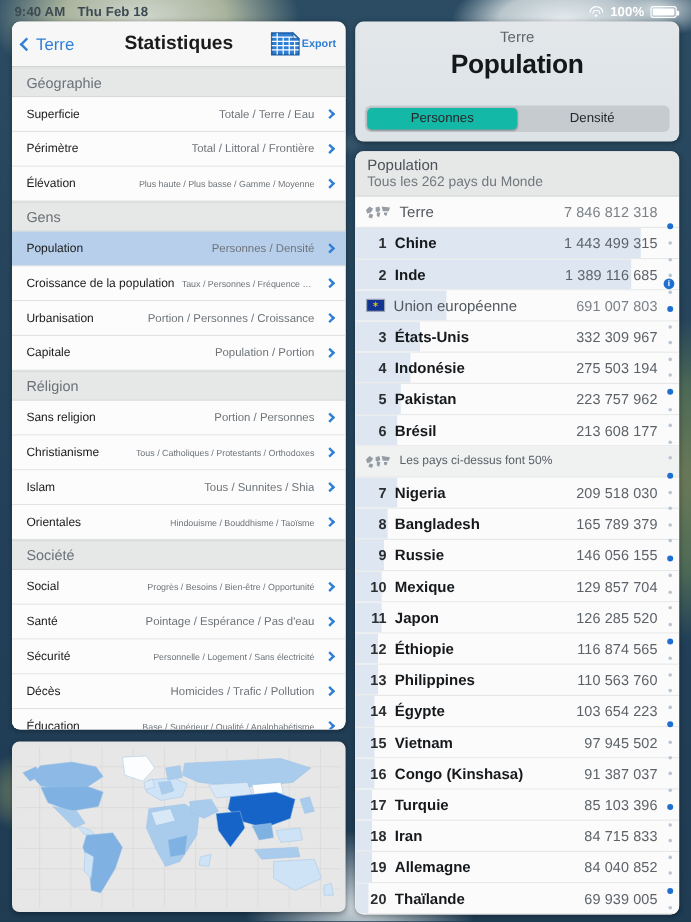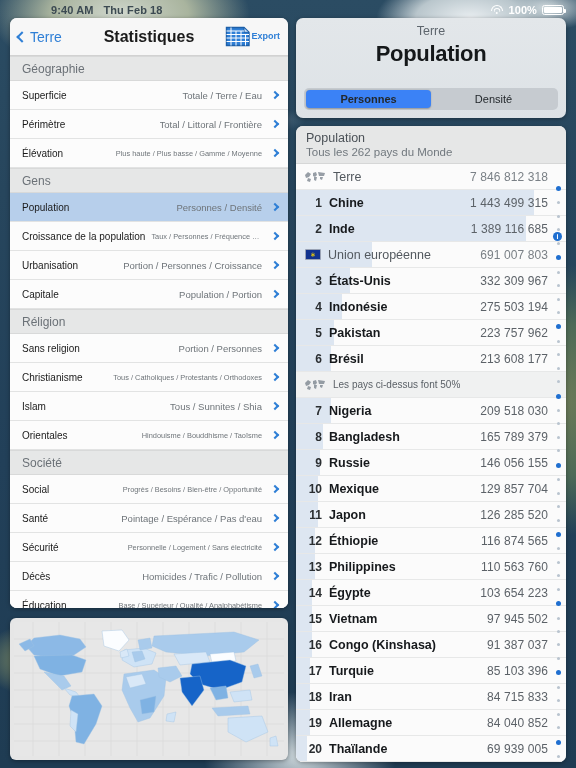--- a/index.html
+++ b/index.html
@@ -37,21 +37,21 @@
   
   #statusbar {
     position: absolute; top: 0; left: 0; right: 0; height: 20px;
     display: flex; align-items: center;
     padding: 0 12px;
     font-size: 11px; font-weight: bold;
     color: #3c4a52;
     z-index: 40;
     letter-spacing: .1px;
   }
-  #statusbar .sb-left { display: flex; gap: 10px; align-items: center; margin-left: 39px; }
+  #statusbar .sb-left { display: flex; gap: 10px; align-items: center; }
   #statusbar .sb-right { margin-left: auto; display: flex; gap: 5px; align-items: center; color: #ffffff; }
   .wifi-ic { display: inline-block; width: 13px; height: 10px; position: relative; }
   .wifi-ic i {
     position: absolute; left: 50%; border: 1.4px solid #fff; border-bottom: none;
     border-radius: 50% 50% 0 0 / 100% 100% 0 0; transform: translateX(-50%);
   }
   .wifi-ic i:nth-child(1) { width: 12px; height: 6px; top: 0; }
   .wifi-ic i:nth-child(2) { width: 7px; height: 3.5px; top: 3px; }
   .wifi-ic i:nth-child(3) { width: 2.5px; height: 2.5px; top: 6.5px; border-radius: 50%; background: #fff; border: none; }
   .batt {
@@ -144,21 +144,21 @@
   #rh-title { font-size: 22px; font-weight: bold; color: #15181a; margin-top: 3px; letter-spacing: -.3px; }
   #segctl {
     margin-top: auto; width: 100%; height: 22px;
     background: #c6cbd0; border-radius: 5px;
     display: flex; padding: 2px; gap: 0;
   }
   #segctl .seg {
     flex: 1; display: flex; align-items: center; justify-content: center;
     font-size: 11px; color: #23282c; border-radius: 4px; cursor: pointer;
   }
-  #segctl .seg.active { background: #3b82f6; font-weight: bold; box-shadow: 0 .5px 1.5px rgba(0,0,0,.25); }
+  #segctl .seg.active { background: #14b8a6; font-weight: normal; box-shadow: 0 .5px 1.5px rgba(0,0,0,.25); }
 
   
   #right-list {
     left: 296px; top: 126px; width: 270px; height: 636px;
     background: #f7f8f8; border-radius: 7px; overflow: hidden;
   }
   #rl-head {
     background: #e6e7e7; padding: 5px 10px 5px 10px;
     border-bottom: 1px solid #d6d7d7;
   }

